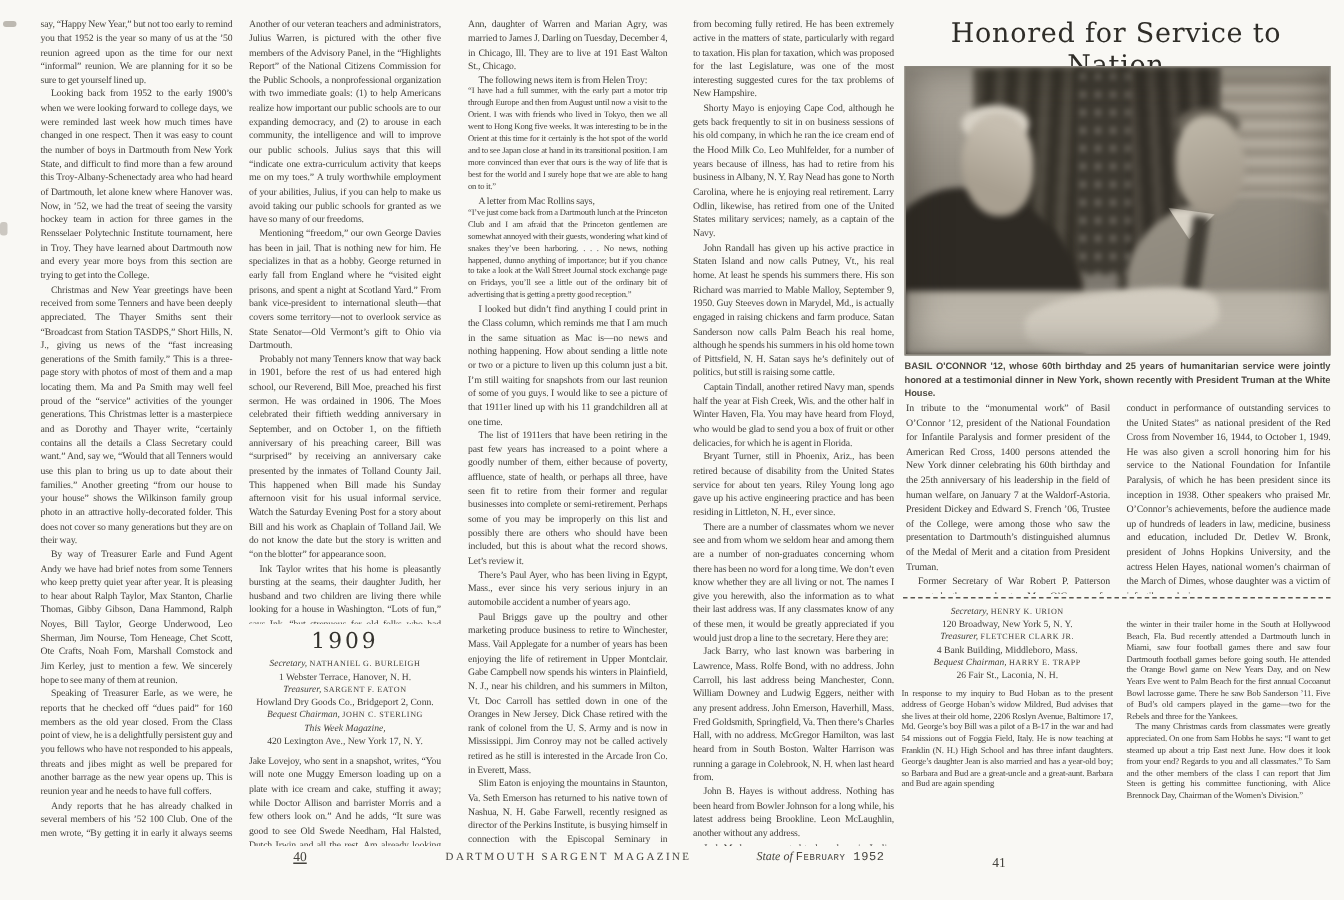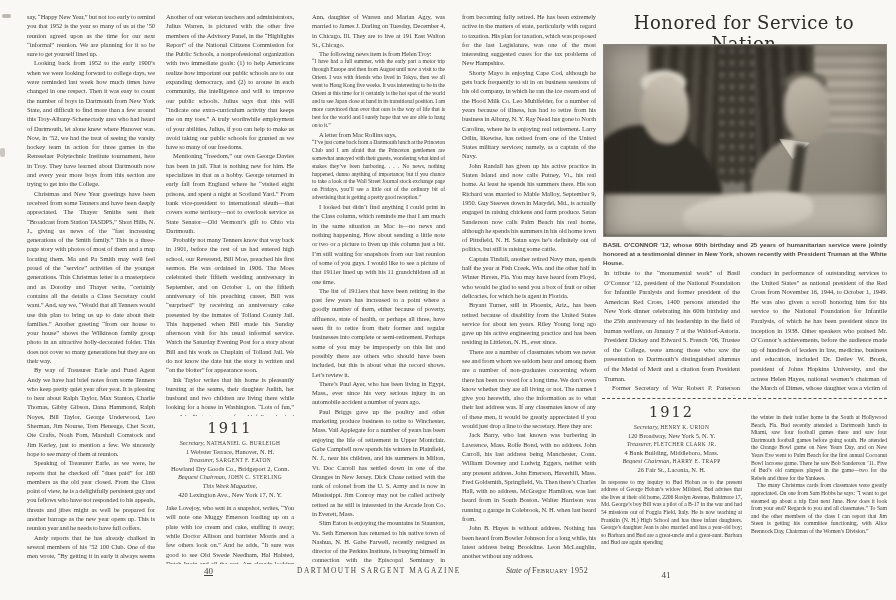--- a/index.html
+++ b/index.html
@@ -67,21 +67,21 @@
   p.dense{margin:0;font-size:5.8px;line-height:7.6px;text-align:justify;text-indent:6px;
          letter-spacing:-0.1px;}
   p.dense.noind{text-indent:0;}
   
   .pgnum{position:absolute;font-size:9px;color:#45433d;}
   .magname{position:absolute;left:288px;top:566px;width:182px;text-align:center;
          font-size:7.3px;letter-spacing:1.6px;color:#46443e;}
   .issueline{position:absolute;left:495px;top:566px;width:104px;text-align:center;
          font-size:8px;color:#46443e;}
   .issueline .it{font-style:italic;}
-  .issueline .sc{font-variant:small-caps;letter-spacing:0.4px;}
+  .issueline .sc{font-variant:small-caps;letter-spacing:0.4px;font-family:Liberation Mono, monospace;}
   
   .smudge1{position:absolute;left:2px;top:14px;width:9px;height:4px;background:#bdb9b1;border-radius:2px;}
   .smudge2{position:absolute;left:0;top:148px;width:5px;height:9px;background:#ccc8c1;border-radius:2px;}
 </style>
 </head>
 <body>
 
 <div class="sheet">
 
   <div class="smudge1"></div>
@@ -98,21 +98,21 @@
   </div>
 
   <div class="col" style="left:166px;width:128px;height:552px;">
     <div class="flow" style="height:404px;">
       <p class="noind">Another of our veteran teachers and administrators, Julius Warren, is pictured with the other five members of the Advisory Panel, in the “Highlights Report” of the National Citizens Commission for the Public Schools, a nonprofessional organization with two immediate goals: (1) to help Americans realize how important our public schools are to our expanding democracy, and (2) to arouse in each community, the intelligence and will to improve our public schools. Julius says that this will “indicate one extra-curriculum activity that keeps me on my toes.” A truly worthwhile employment of your abilities, Julius, if you can help to make us avoid taking our public schools for granted as we have so many of our freedoms.</p>
       <p>Mentioning “freedom,” our own George Davies has been in jail. That is nothing new for him. He specializes in that as a hobby. George returned in early fall from England where he “visited eight prisons, and spent a night at Scotland Yard.” From bank vice-president to international sleuth—that covers some territory—not to overlook service as State Senator—Old Vermont’s gift to Ohio via Dartmouth.</p>
       <p>Probably not many Tenners know that way back in 1901, before the rest of us had entered high school, our Reverend, Bill Moe, preached his first sermon. He was ordained in 1906. The Moes celebrated their fiftieth wedding anniversary in September, and on October 1, on the fiftieth anniversary of his preaching career, Bill was “surprised” by receiving an anniversary cake presented by the inmates of Tolland County Jail. This happened when Bill made his Sunday afternoon visit for his usual informal service. Watch the Saturday Evening Post for a story about Bill and his work as Chaplain of Tolland Jail. We do not know the date but the story is written and “on the blotter” for appearance soon.</p>
       <p>Ink Taylor writes that his home is pleasantly bursting at the seams, their daughter Judith, her husband and two children are living there while looking for a house in Washington. “Lots of fun,” says Ink, “but strenuous for old folks who had become accustomed to peace and quiet and no fingermarks on walls or toys to fall over in the dark.” We’ll wager you can say that again for many Tenners.</p>
 
     </div>
-    <div class="year-head">1911</div>
+    <div class="year-head">1909</div>
     <div class="officers">
       <div class="off-line"><span class="otitle">Secretary,</span> <span class="oname">NATHANIEL G. BURLEIGH</span></div>
       <div class="oaddr">1 Webster Terrace, Hanover, N. H.</div>
       <div class="off-line"><span class="otitle">Treasurer,</span> <span class="oname">SARGENT F. EATON</span></div>
       <div class="oaddr">Howland Dry Goods Co., Bridgeport 2, Conn.</div>
       <div class="off-line"><span class="otitle">Bequest Chairman,</span> <span class="oname">JOHN C. STERLING</span></div>
       <div class="oaddr it">This Week Magazine,</div>
       <div class="oaddr">420 Lexington Ave., New York 17, N. Y.</div>
     </div>
     <p class="noind">Jake Lovejoy, who sent in a snapshot, writes, “You will note one Muggy Emerson loading up on a plate with ice cream and cake, stuffing it away; while Doctor Allison and barrister Morris and a few others look on.” And he adds, “It sure was good to see Old Swede Needham, Hal Halsted, Dutch Irwin and all the rest. Am already looking forward to our 45th. May they all be back.”</p>
@@ -172,35 +172,34 @@
     <p class="noind">In tribute to the “monumental work” of Basil O’Connor ’12, president of the National Foundation for Infantile Paralysis and former president of the American Red Cross, 1400 persons attended the New York dinner celebrating his 60th birthday and the 25th anniversary of his leadership in the field of human welfare, on January 7 at the Waldorf-Astoria. President Dickey and Edward S. French ’06, Trustee of the College, were among those who saw the presentation to Dartmouth’s distinguished alumnus of the Medal of Merit and a citation from President Truman.</p>
     <p>Former Secretary of War Robert P. Patterson presented the awards to Mr. O’Connor for “exceptionally meritorious</p>
   </div>
   <div class="artcol" style="left:751px;">
     <p class="noind">conduct in performance of outstanding services to the United States” as national president of the Red Cross from November 16, 1944, to October 1, 1949. He was also given a scroll honoring him for his service to the National Foundation for Infantile Paralysis, of which he has been president since its inception in 1938. Other speakers who praised Mr. O’Connor’s achievements, before the audience made up of hundreds of leaders in law, medicine, business and education, included Dr. Detlev W. Bronk, president of Johns Hopkins University, and the actress Helen Hayes, national women’s chairman of the March of Dimes, whose daughter was a victim of infantile paralysis.</p>
   </div>
 
   <div class="dashrule"></div>
 
   <div class="sec1912E">
-    <div class="year-head" style="margin-top:0;">1912</div>
     <div class="officers">
       <div class="off-line"><span class="otitle">Secretary,</span> <span class="oname">HENRY K. URION</span></div>
       <div class="oaddr">120 Broadway, New York 5, N. Y.</div>
       <div class="off-line"><span class="otitle">Treasurer,</span> <span class="oname">FLETCHER CLARK JR.</span></div>
       <div class="oaddr">4 Bank Building, Middleboro, Mass.</div>
       <div class="off-line"><span class="otitle">Bequest Chairman,</span> <span class="oname">HARRY E. TRAPP</span></div>
       <div class="oaddr">26 Fair St., Laconia, N. H.</div>
     </div>
     <p class="dense noind">In response to my inquiry to Bud Hoban as to the present address of George Hoban’s widow Mildred, Bud advises that she lives at their old home, 2206 Roslyn Avenue, Baltimore 17, Md. George’s boy Bill was a pilot of a B-17 in the war and had 54 missions out of Foggia Field, Italy. He is now teaching at Franklin (N. H.) High School and has three infant daughters. George’s daughter Jean is also married and has a year-old boy; so Barbara and Bud are a great-uncle and a great-aunt. Barbara and Bud are again spending</p>
   </div>
 
   <div class="sec1912F">
     <p class="dense noind">the winter in their trailer home in the South at Hollywood Beach, Fla. Bud recently attended a Dartmouth lunch in Miami, saw four football games there and saw four Dartmouth football games before going south. He attended the Orange Bowl game on New Years Day, and on New Years Eve went to Palm Beach for the first annual Cocoanut Bowl lacrosse game. There he saw Bob Sanderson ’11. Five of Bud’s old campers played in the game—two for the Rebels and three for the Yankees.</p>
     <p class="dense">The many Christmas cards from classmates were greatly appreciated. On one from Sam Hobbs he says: “I want to get steamed up about a trip East next June. How does it look from your end? Regards to you and all classmates.” To Sam and the other members of the class I can report that Jim Steen is getting his committee functioning, with Alice Brennock Day, Chairman of the Women’s Division.”</p>
   </div>
 
-  <div class="pgnum" style="left:204px;top:566px;width:20px;text-decoration:underline;">40</div>
+  <div class="pgnum" style="left:190px;top:566px;width:20px;text-align:center;text-decoration:underline;">40</div>
   <div class="magname">DARTMOUTH SARGENT MAGAZINE</div>
   <div class="issueline"><span class="it">State of</span> <span class="sc">February 1952</span></div>
   <div class="pgnum" style="left:636px;top:570px;width:20px;text-align:center;margin-left:20px;">41</div>
 
 </div>
 
 </body></html>

